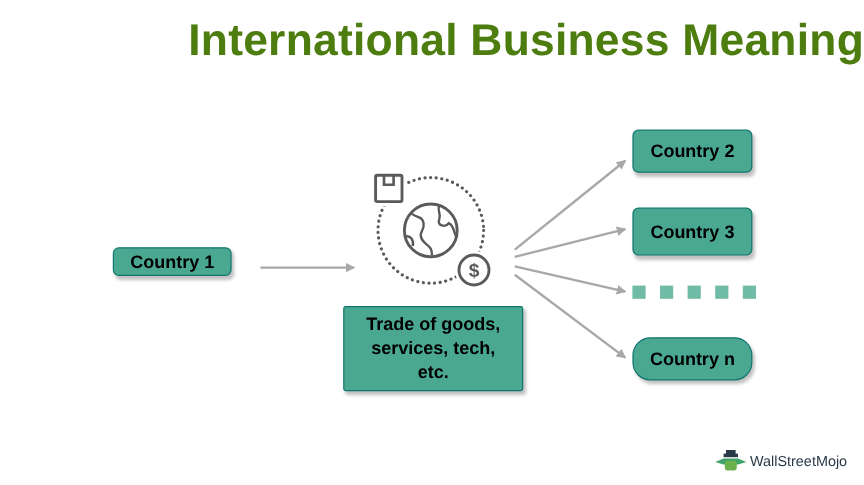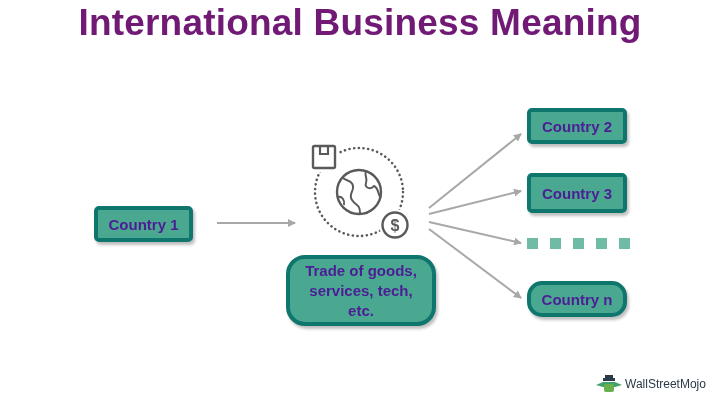--- a/index.html
+++ b/index.html
@@ -2,33 +2,33 @@
 <html><head>
   <meta charset="utf-8">
   <style>
     html, body { margin: 0; padding: 0; }
     body {
       width: 720px; height: 404px; background: #ffffff;
       position: relative; overflow: hidden;
       font-family: "Liberation Sans", "DejaVu Sans", sans-serif;
     }
     .title {
-      position: absolute; left: 0; top: 2px; width: 720px; text-align: center;
-      font-size: 37px; font-weight: bold; color: #701a75; letter-spacing: 0.2px;
+      position: absolute; left: 0; top: 13px; width: 720px; text-align: right;
+      font-size: 37px; font-weight: bold; color: #4d7c0f; letter-spacing: 0.2px;
     }
     .box {
-      position: absolute; background: #4aa891; color: #4c1d95;
+      position: absolute; background: #4aa891; color: #000000;
       font-weight: bold; font-size: 15px; border-radius: 5px;
       display: flex; align-items: center; justify-content: center; text-align: center;
       box-shadow: 2px 3px 3px rgba(0,0,0,0.25);
-      border: 4px solid #0f766e;
+      border: 1px solid #0f766e;
       box-sizing: border-box;
     }
     .trade {
-      border-radius: 19px; font-size: 15px; line-height: 20px; padding: 19px 8px;
+      border-radius: 2px; font-size: 15px; line-height: 20px; padding: 19px 8px;
       white-space: pre-line;
     }
     svg.overlay { position: absolute; left: 0; top: 0; }
     .logo {
       position: absolute; left: 596px; top: 374px; display: flex; align-items: center;
     }
     .logo-text {
       font-size: 12px; font-weight: normal; color: #2a3a48; margin-left: 3px;
     }
     .dots {
@@ -76,21 +76,21 @@
       <path d="M338,197 C342,196 345,200 344,205" stroke-width="2"></path>
     </g>
 
     <g>
       <circle cx="395" cy="225" r="12.5" stroke-width="2.4"></circle>
       <text x="395" y="231" text-anchor="middle" font-size="16" font-weight="bold" fill="#5a5a5a" stroke="none" font-family="Liberation Sans, sans-serif">$</text>
     </g>
   </g>
 </svg>
 
-<div class="box" style="left:94px; top:206px; width:99px; height:36px;">
+<div class="box" style="left:94px; top:206px; width:99px; height:24px;">
   <span>Country 1</span>
 </div>
 
 <div class="box trade" style="left:286px; top:255px; width:150px; height:71px;">
   <span>Trade of goods,
 services, tech,
 etc.</span>
 </div>
 
 <div class="box" style="left:527px; top:108px; width:100px; height:36px;">

